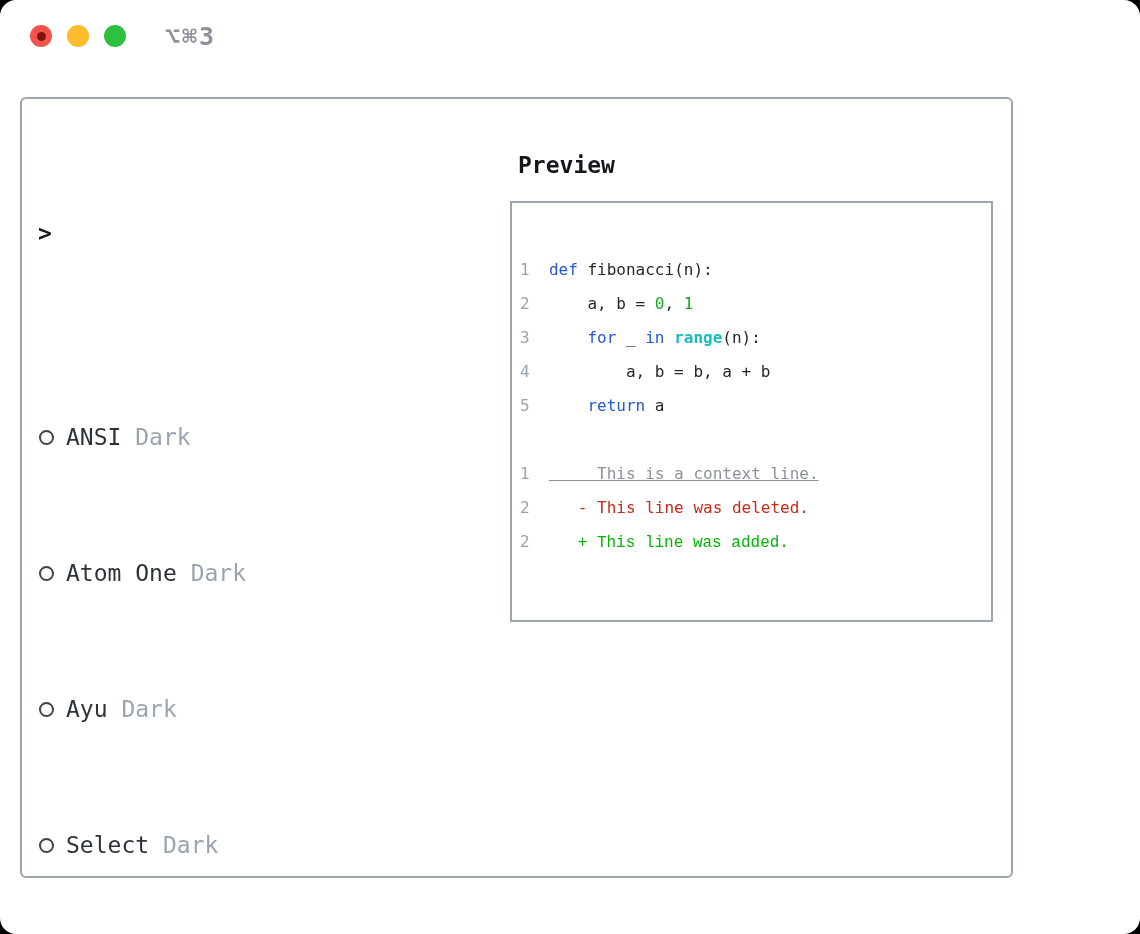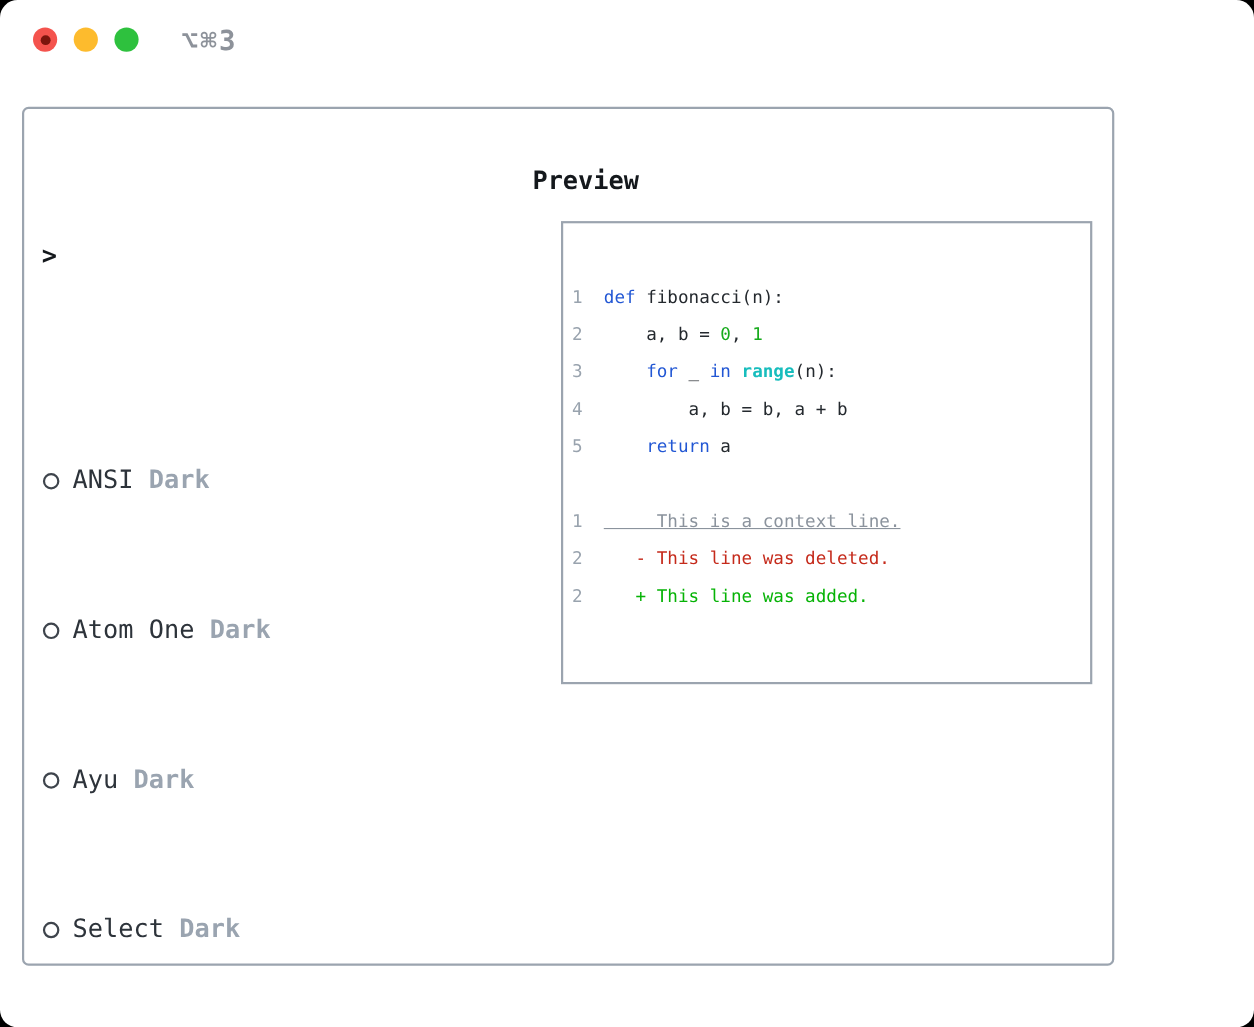--- a/index.html
+++ b/index.html
@@ -42,41 +42,41 @@
   }
   .row{display:flex;align-items:center;height:34px;}
   .slot{display:inline-flex;align-items:center;width:28px;flex:0 0 28px;}
   .prompt{font-weight:700;color:var(--heading_black);}
   .htitle{font-weight:700;color:var(--heading_black);}
   .ring{
     display:inline-block;width:11px;height:11px;border:2px solid #3e444c;
     border-radius:50%;margin-left:1px;
   }
   .tname{color:var(--text_dark);text-align:center;}
-  .tvariant{color:var(--muted_gray);margin-left:1ch;font-weight:bold;}
+  .tvariant{color:var(--muted_gray);margin-left:1ch;}
   
   .preview-title{
-    position:absolute;left:462px;top:49px;height:34px;line-height:34px;
+    position:absolute;left:496px;top:49px;height:34px;line-height:34px;
     font-size:23px;font-weight:700;color:var(--heading_black);
   }
   .preview-box{
     position:absolute;left:488px;top:102px;width:471px;height:401px;
     border:2px solid var(--border_gray);background:#fff;
     padding:16px 0 0 8px;box-sizing:content-box;
     white-space:pre;overflow:hidden;
   }
   .pline{height:34px;line-height:34px;font-size:16px;color:#24292e;}
   .ln{display:inline-block;width:1ch;text-align:right;color:var(--linenum_gray);}
   .tok-kw{color:var(--kw_blue);}
   .tok-code{color:#24292e;}
   .tok-num{color:var(--num_green);}
   .tok-fn{color:var(--fn_cyan);font-weight:bold;}
   .tok-ctx{color:var(--ctx_gray);text-decoration:underline;}
   .tok-del{color:var(--del_red);}
-  .tok-add{color:var(--add_green);}
+  .tok-add{color:var(--add_green);font-family:Liberation Mono, monospace;}
 </style>
 </head>
 <body>
 
 <div class="window">
 
   <div class="titlebar">
     <span class="dot red">
       <span class="dot-inner"></span>
     </span>

